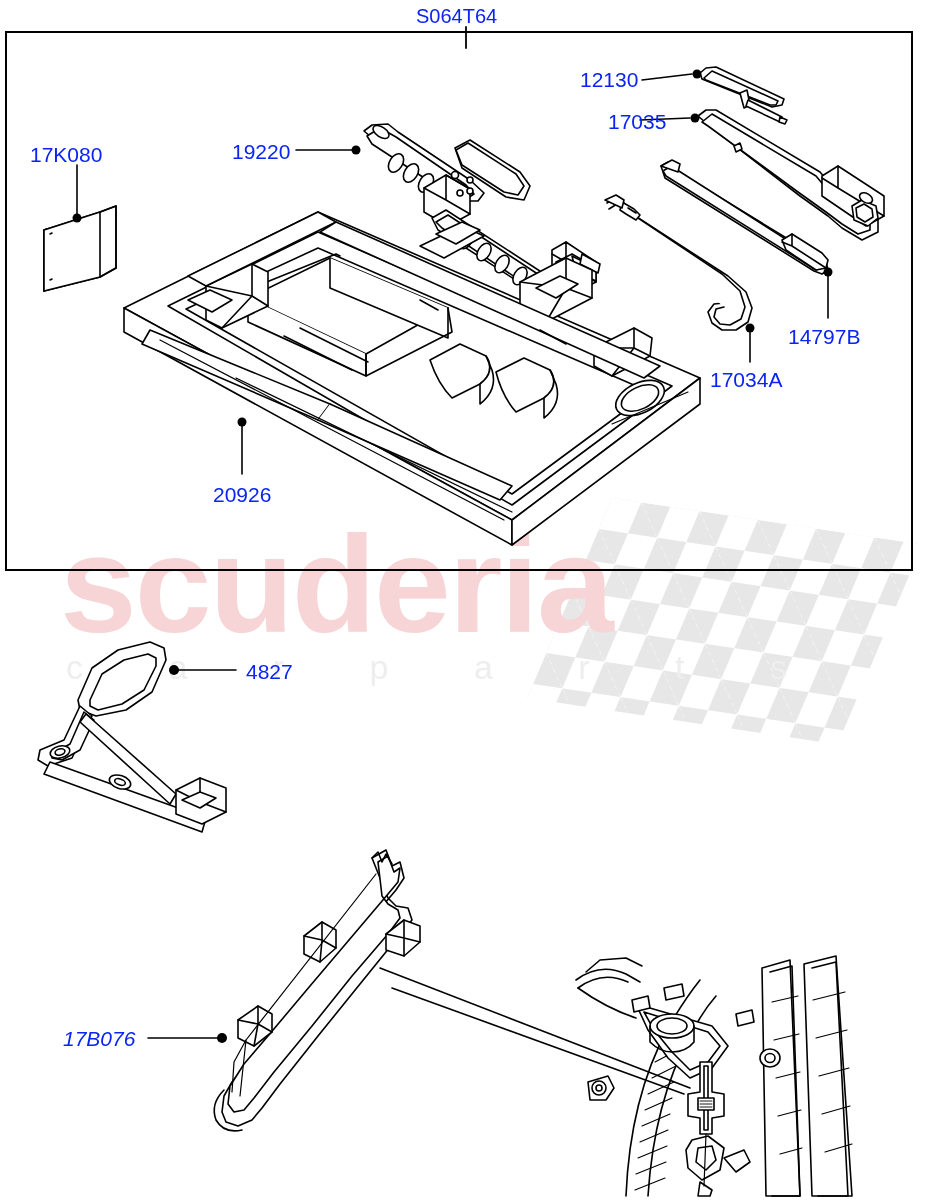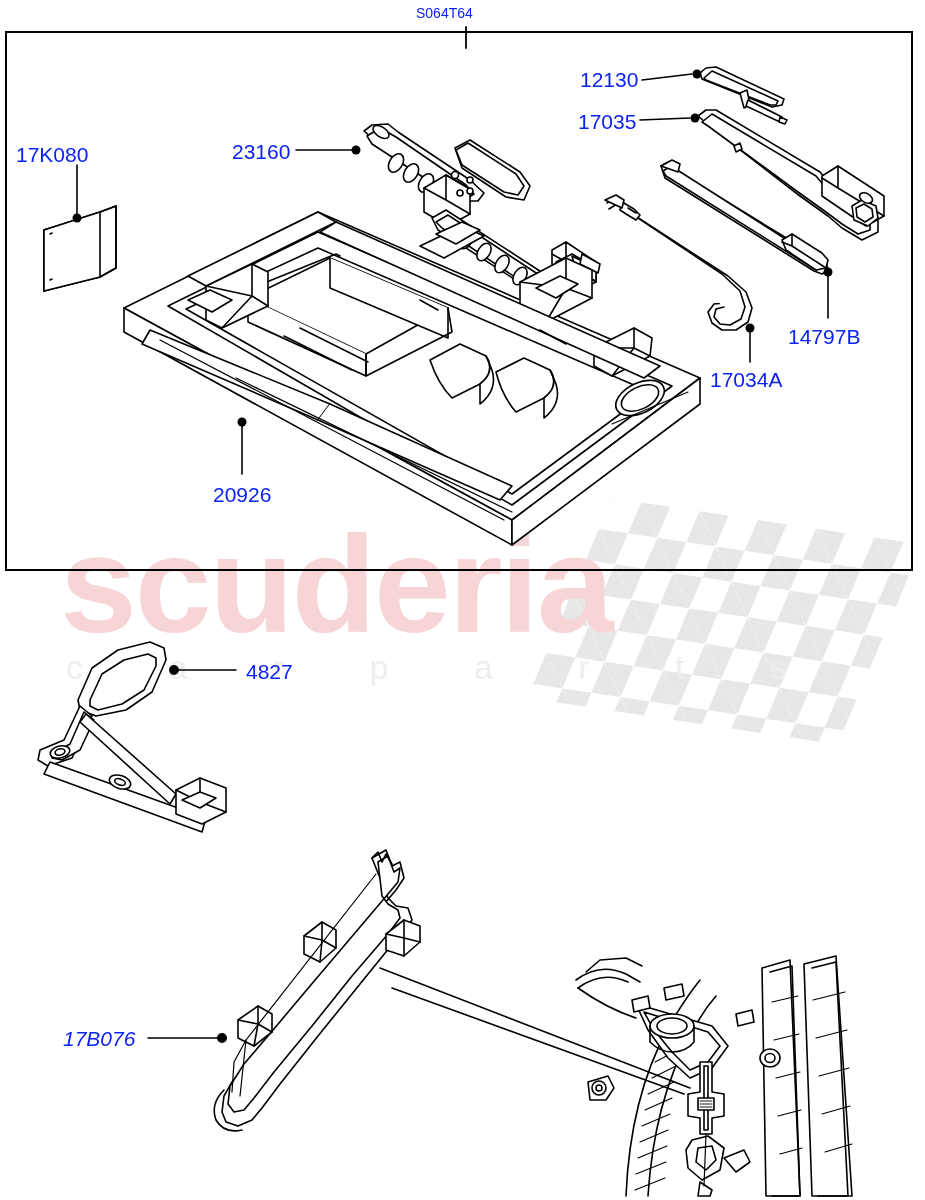--- a/index.html
+++ b/index.html
@@ -87,21 +87,21 @@
   
   .label {
     position: absolute;
     color: #0b23f5;
     font-size: 21px;
     font-family: "Liberation Sans", sans-serif;
     white-space: nowrap;
     z-index: 6;
   }
   .label.big {
-    font-size: 14px;
+    font-size: 20px;
   }
 </style>
 </head>
 <body>
 
 <div id="page">
 
   <div class="wm-layer">
     <div class="wm-flag"></div>
     <div class="wm-scuderia">scuderia</div>
@@ -427,27 +427,27 @@
         <path d="M724,1158 L744,1150 L750,1162 L736,1172 Z" fill="#ffffff"></path>
 
         <path d="M706,1134 L704,1186" stroke-width="1.2"></path>
       </g>
 
     </g>
   </svg>
 
   <div class="label big" style="left:416px; top:5px;">S064T64</div>
 
-  <div class="label" style="left:16px; top:143px;">17K080</div>
-
-  <div class="label" style="left:232px; top:140px;">23160</div>
+  <div class="label" style="left:30px; top:143px;">17K080</div>
+
+  <div class="label" style="left:232px; top:140px;">19220</div>
 
   <div class="label" style="left:580px; top:68px;">12130</div>
 
-  <div class="label" style="left:578px; top:110px;text-align:right;">17035</div>
+  <div class="label" style="left:608px; top:110px;text-align:right;">17035</div>
 
   <div class="label" style="left:788px; top:325px;">14797B</div>
 
   <div class="label" style="left:710px; top:368px;">17034A</div>
 
   <div class="label" style="left:213px; top:483px;">20926</div>
 
   <div class="label" style="left:246px; top:660px;">4827</div>
 
   <div class="label" style="left:63px; top:1027px;font-style:italic;">17B076</div>

